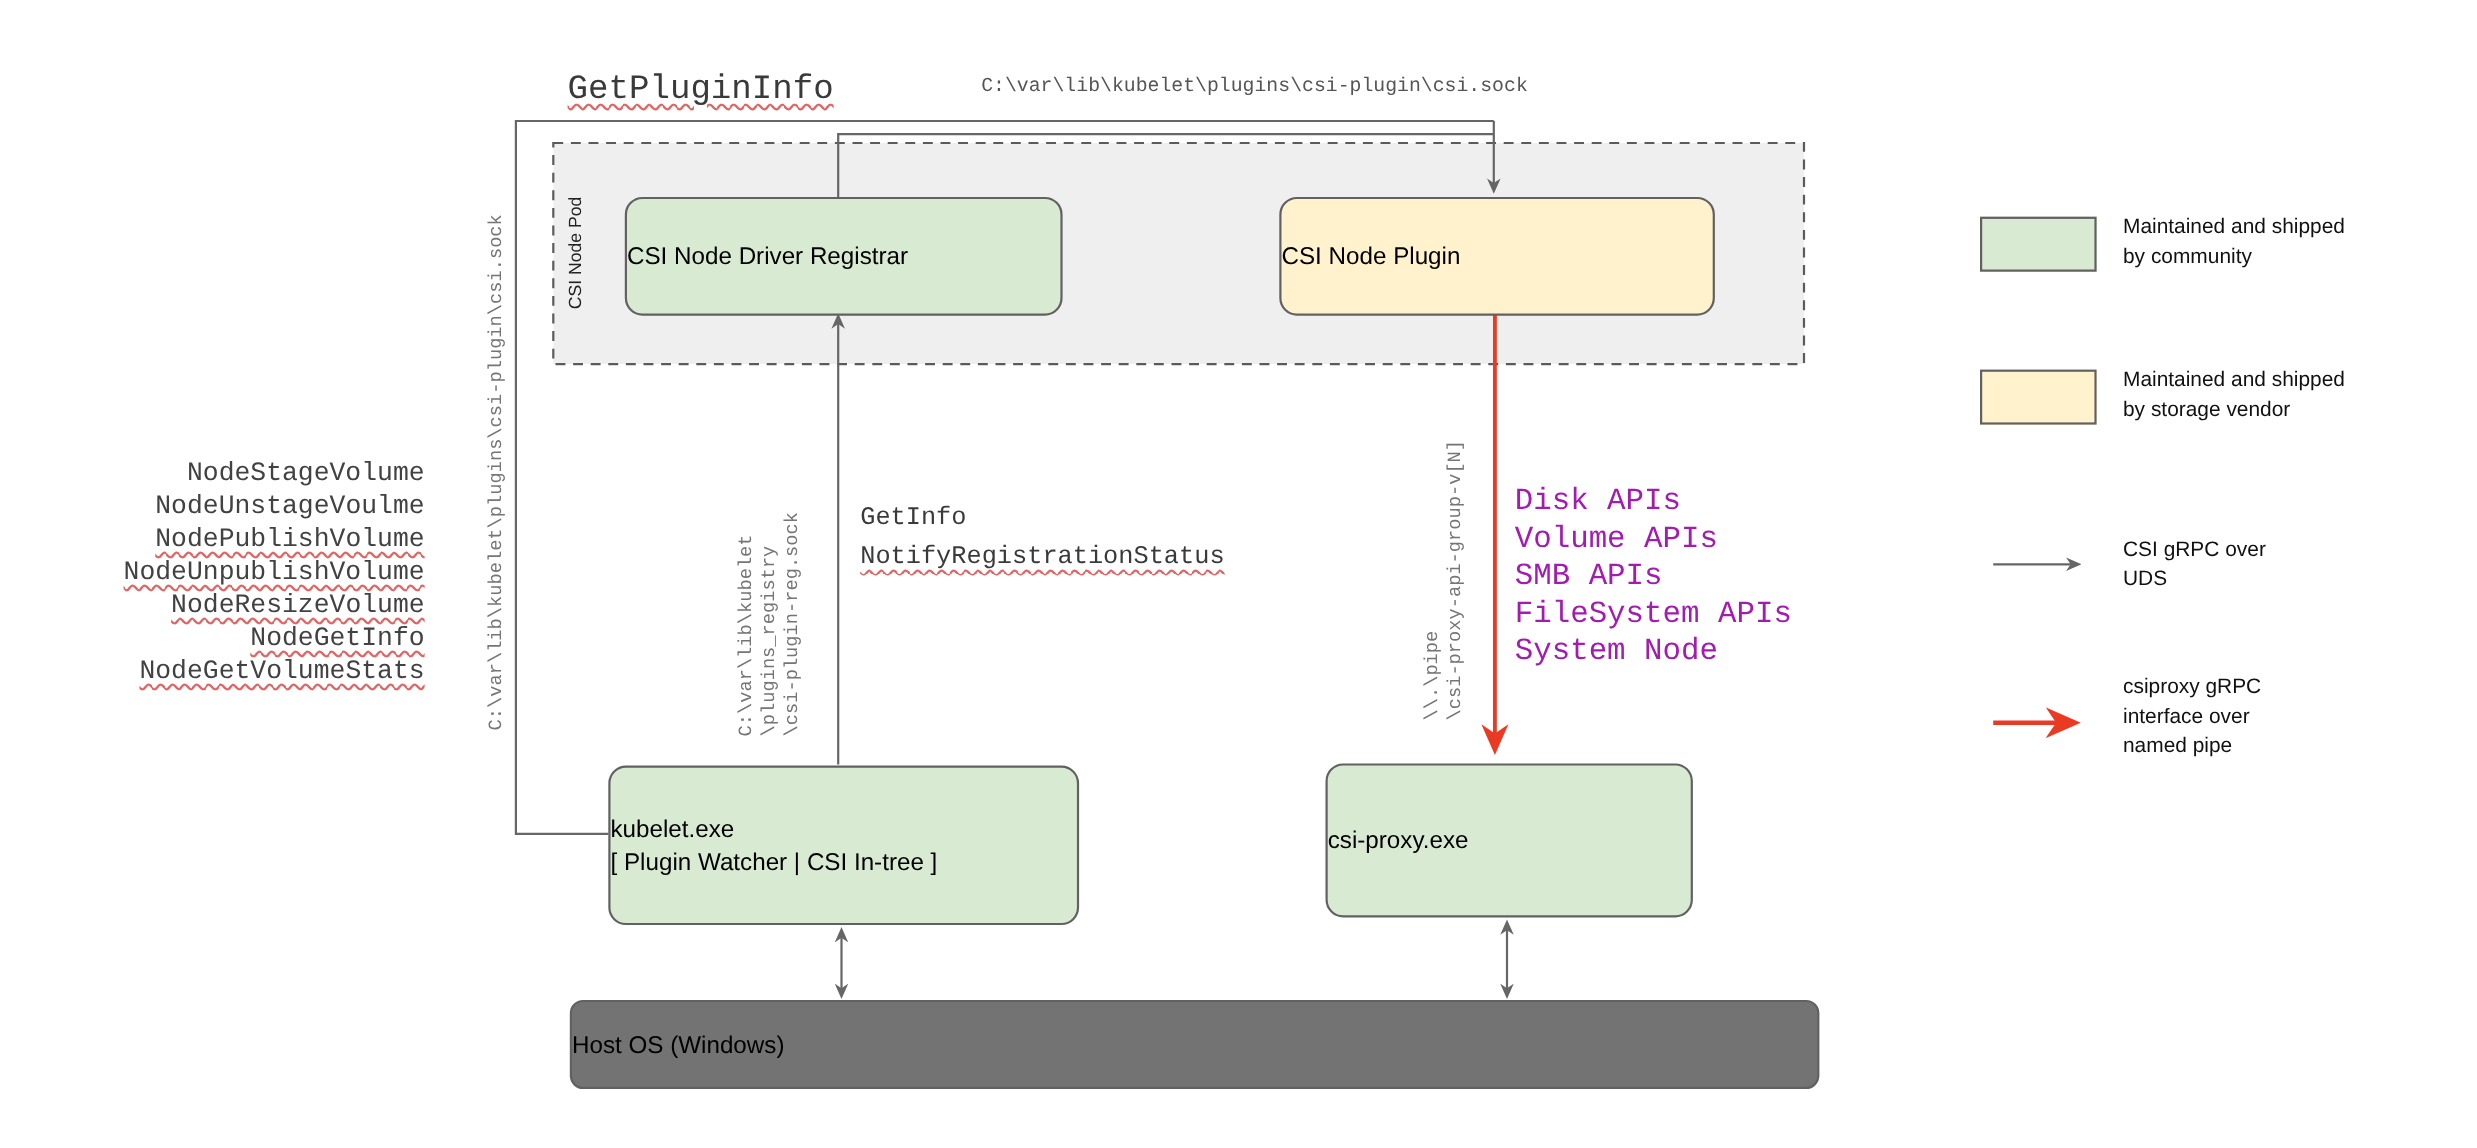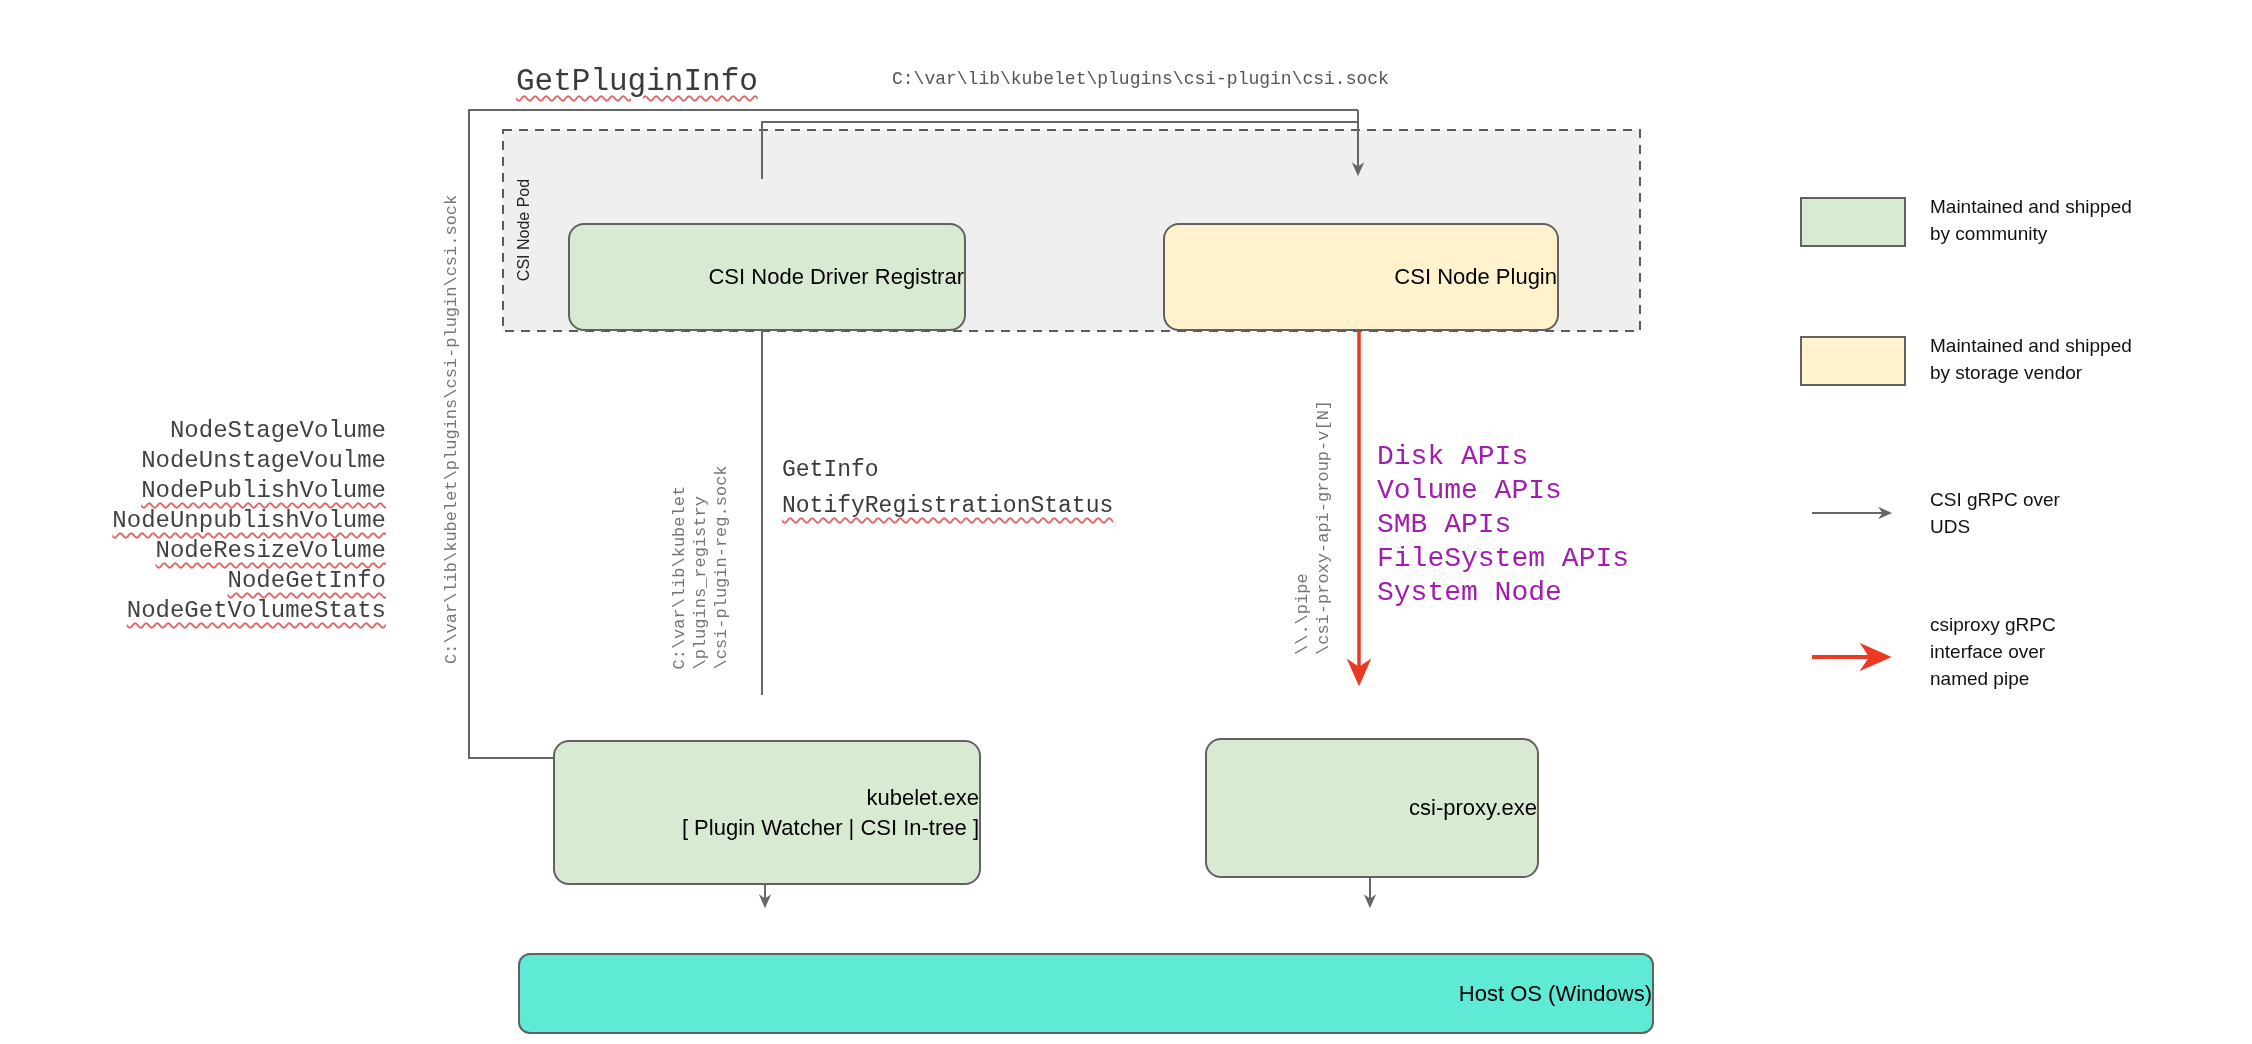--- a/index.html
+++ b/index.html
@@ -1,24 +1,24 @@
 <!DOCTYPE html>
 <html><head>
 <meta charset="utf-8">
 <style>
   html,body{margin:0;padding:0;background:#ffffff;}
   #canvas{position:relative;width:2252px;height:1044px;background:#fff;overflow:hidden;
           font-family:"Liberation Sans","DejaVu Sans",sans-serif;}
   #wires{position:absolute;left:0;top:0;z-index:1;}
   .box{position:absolute;z-index:2;border:2px solid #616161;border-radius:16px;
-       display:flex;flex-direction:column;align-items:flex-end;justify-content:center;
-       font-size:22px;color:#000;text-align:center;line-height:30px;margin-top:44px;}
+       display:flex;flex-direction:column;align-items:flex-start;justify-content:center;
+       font-size:22px;color:#000;text-align:center;line-height:30px;}
   .green{background:#d9ead3;}
   .yellow{background:#fff2cc;}
-  .blue{background:#5eead4;border-radius:12px;}
+  .blue{background:#737373;border-radius:12px;}
   .swatch{position:absolute;z-index:2;border:2px solid #616161;}
   .lbl{position:absolute;z-index:3;white-space:nowrap;}
   .mono{font-family:"Liberation Mono","DejaVu Sans Mono",monospace;color:#3a3a3a;}
   .sq{text-decoration:underline;text-decoration-style:wavy;text-decoration-color:#e06666;
       text-decoration-thickness:1.5px;text-underline-offset:5px;}
   .vtext{position:absolute;z-index:3;transform:rotate(-90deg);color:#757575;
          font-family:"Liberation Mono","DejaVu Sans Mono",monospace;white-space:nowrap;}
   .legend-text{position:absolute;z-index:3;font-size:19px;line-height:27px;color:#111;
                white-space:pre-line;}
   .apilist div{white-space:nowrap;}

